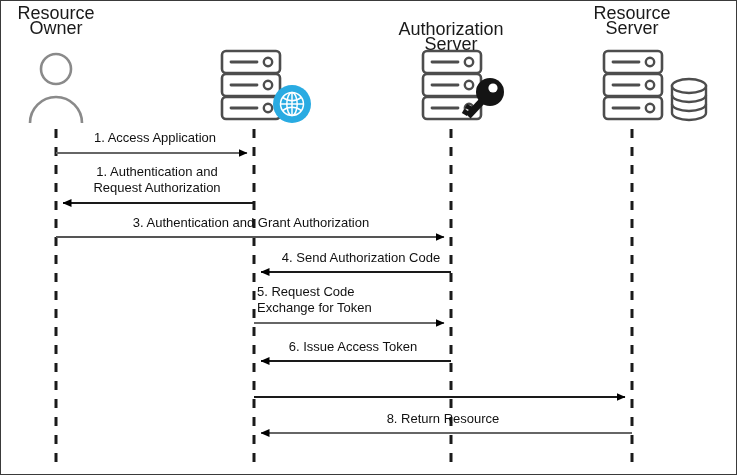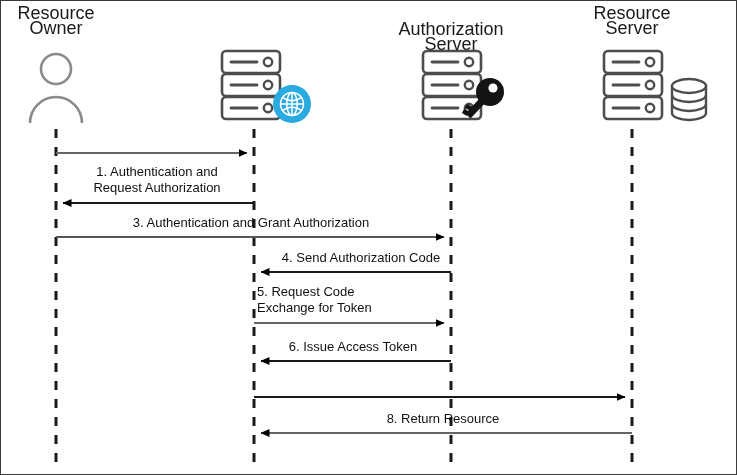--- a/index.html
+++ b/index.html
@@ -130,20 +130,21 @@
   <div class="actor-label" style="left:0px;top:5px;width:110px;">Resource
 Owner</div>
 
 
   <div class="actor-label" style="left:395px;top:1px;width:110px;margin-top:20px;">Authorization
 Server</div>
 
   <div class="actor-label" style="left:576px;top:5px;width:110px;">Resource
 Server</div>
 
+  <div class="msg-label" style="left:54px;top:129px;width:200px;">1. Access Application</div>
 
   <div class="msg-label" style="left:56px;top:163px;width:200px;text-align:center;">1. Authentication and
 Request Authorization</div>
 
   <div class="msg-label" style="left:60px;top:214px;width:380px;">3. Authentication and Grant Authorization</div>
 
   <div class="msg-label" style="left:256px;top:249px;width:208px;">4. Send Authorization Code</div>
 
   <div class="msg-label" style="left:256px;top:283px;width:192px;text-align:left;">5. Request Code
 Exchange for Token</div>

